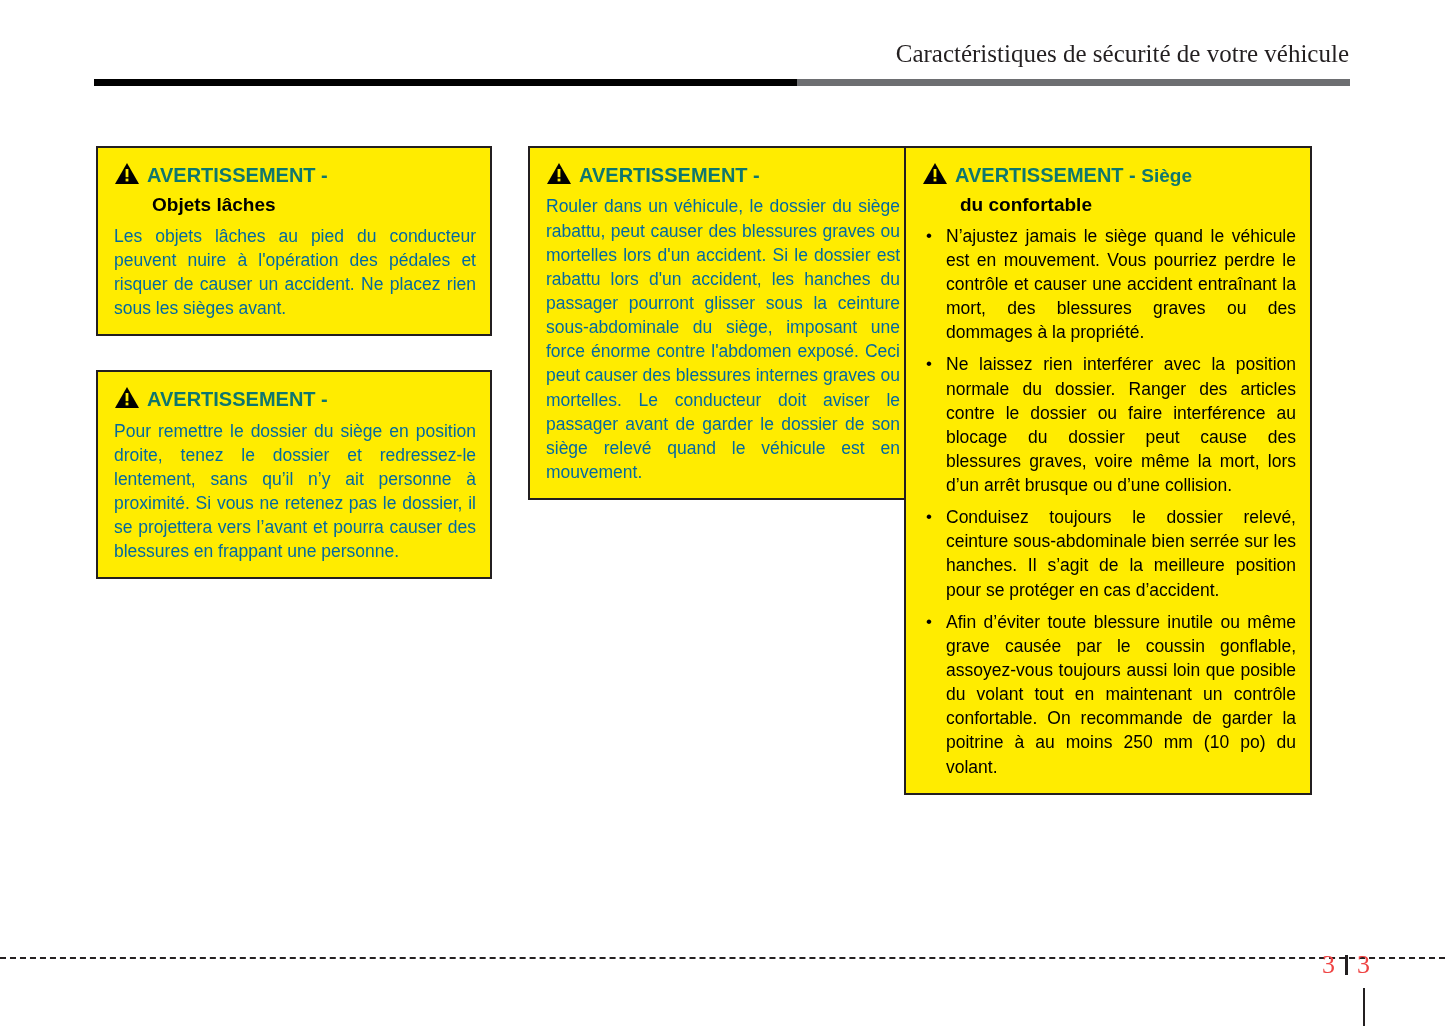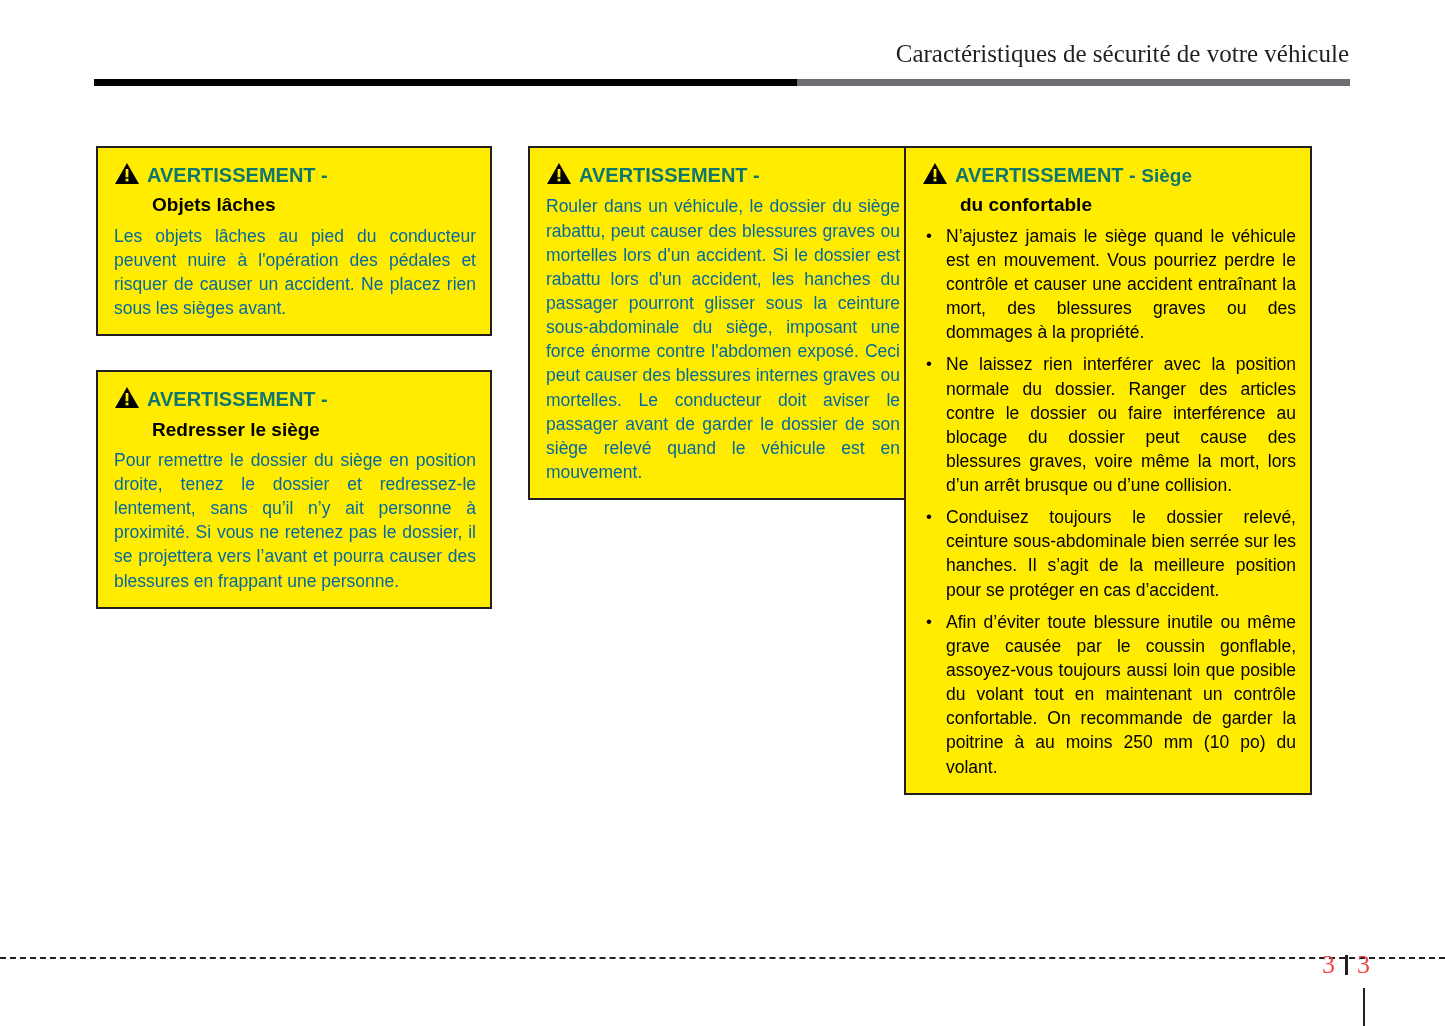--- a/index.html
+++ b/index.html
@@ -181,21 +181,20 @@
     </div>
 
     <div class="warn-box">
       <span class="warn-head">
         <svg class="warn-icon" width="26" height="23" viewBox="0 0 26 23" aria-hidden="true">
           <polygon points="13,1 25,22 1,22" fill="#000000"></polygon>
           <rect x="11.6" y="7" width="2.8" height="8.2" fill="#ffec00"></rect>
           <rect x="11.6" y="16.6" width="2.8" height="2.8" fill="#ffec00"></rect>
         </svg><span>AVERTISSEMENT -</span>
       </span>
-      <span class="warn-title-2">Redresser le siège</span>
       <div class="warn-body">Pour remettre le dossier du siège en position droite, tenez le dossier et redressez-le lentement, sans qu’il n’y ait personne à proximité. Si vous ne retenez pas le dossier, il se projettera vers l’avant et pourra causer des blessures en frappant une personne.</div>
     </div>
 
   </div>
 
   <div class="col col-2">
 
     <div class="warn-box">
       <span class="warn-head">
         <svg class="warn-icon" width="26" height="23" viewBox="0 0 26 23" aria-hidden="true">

